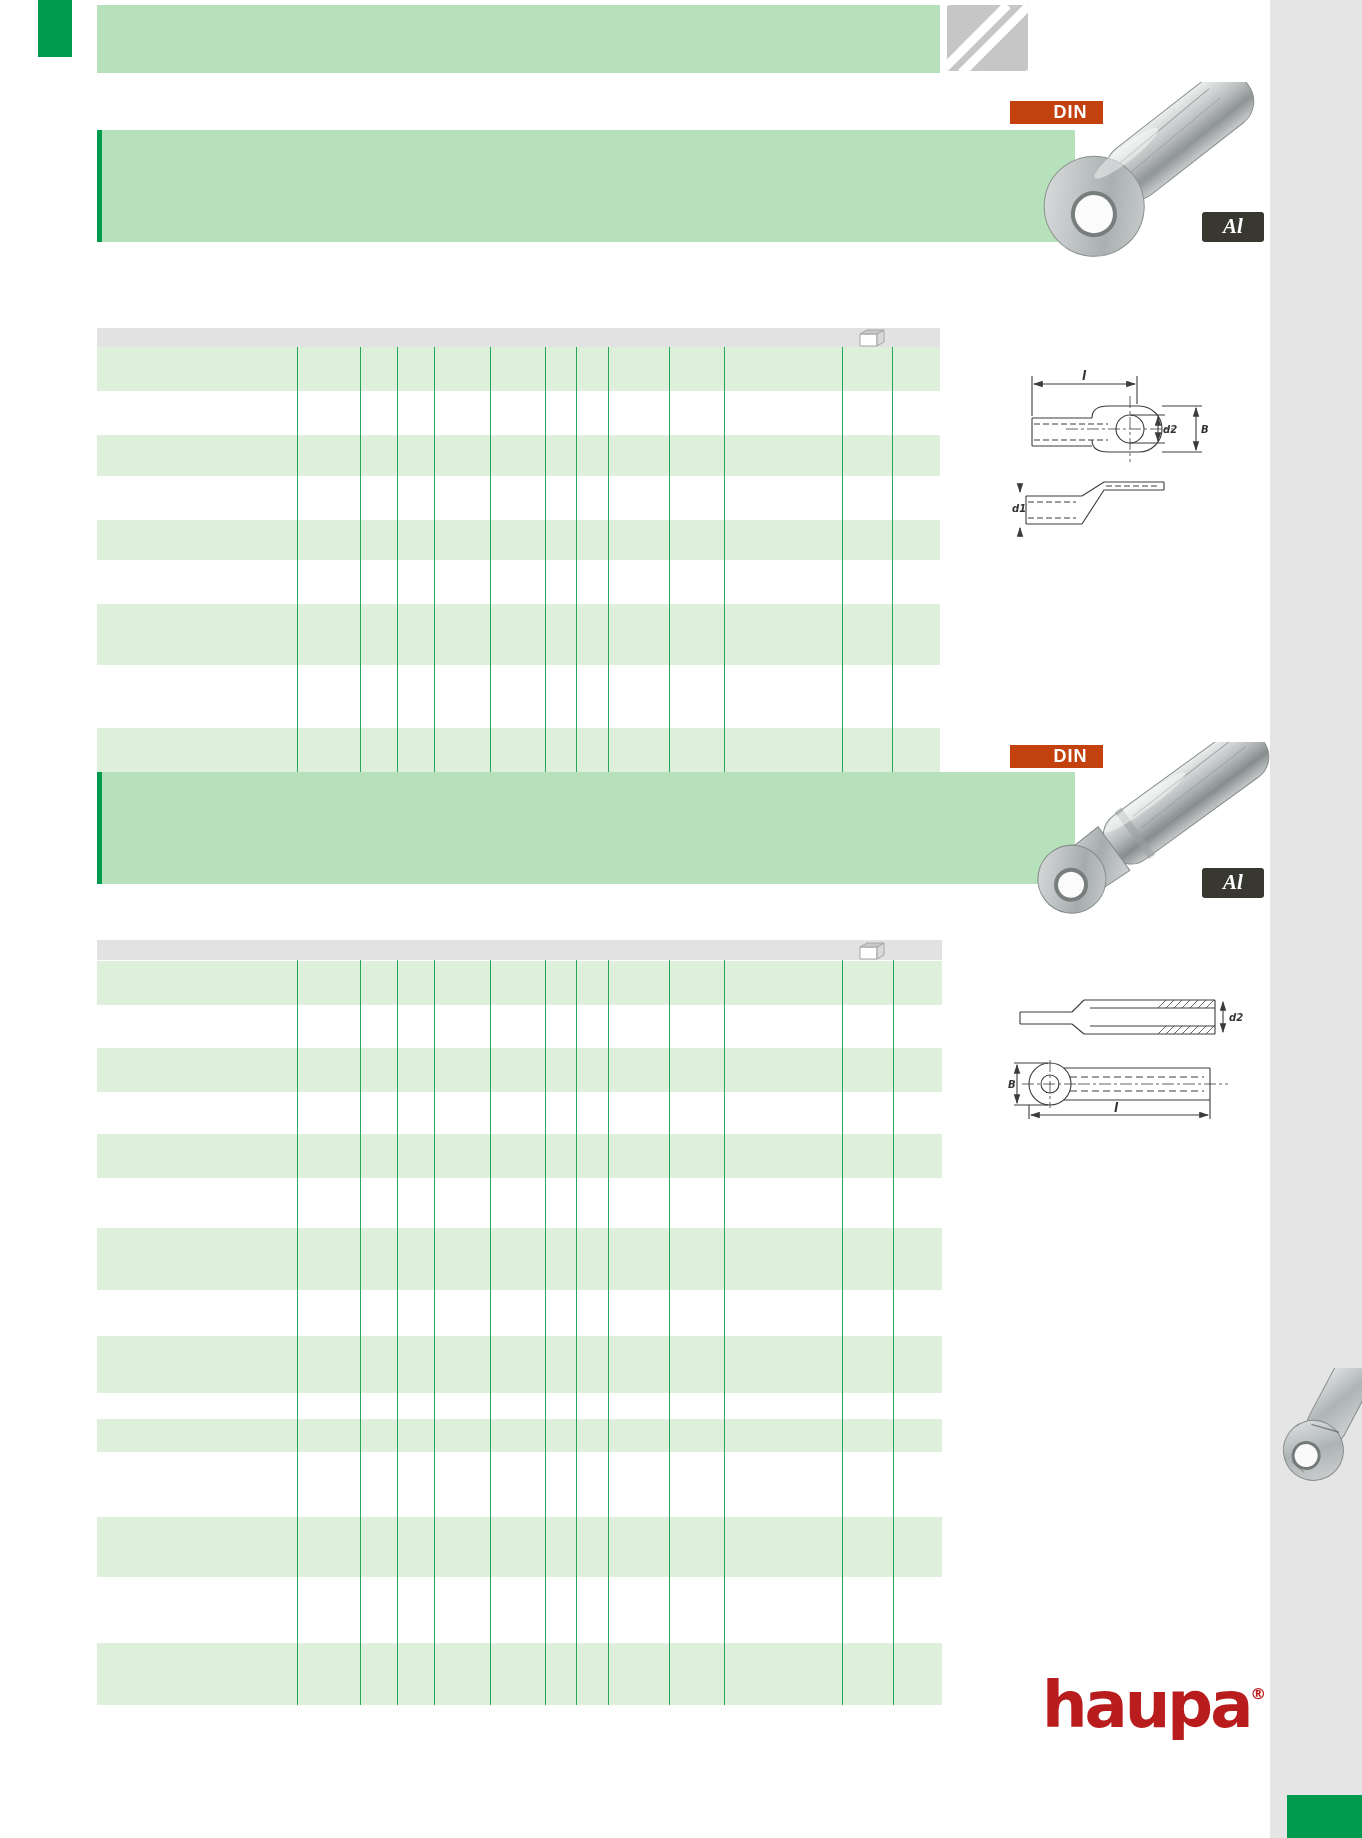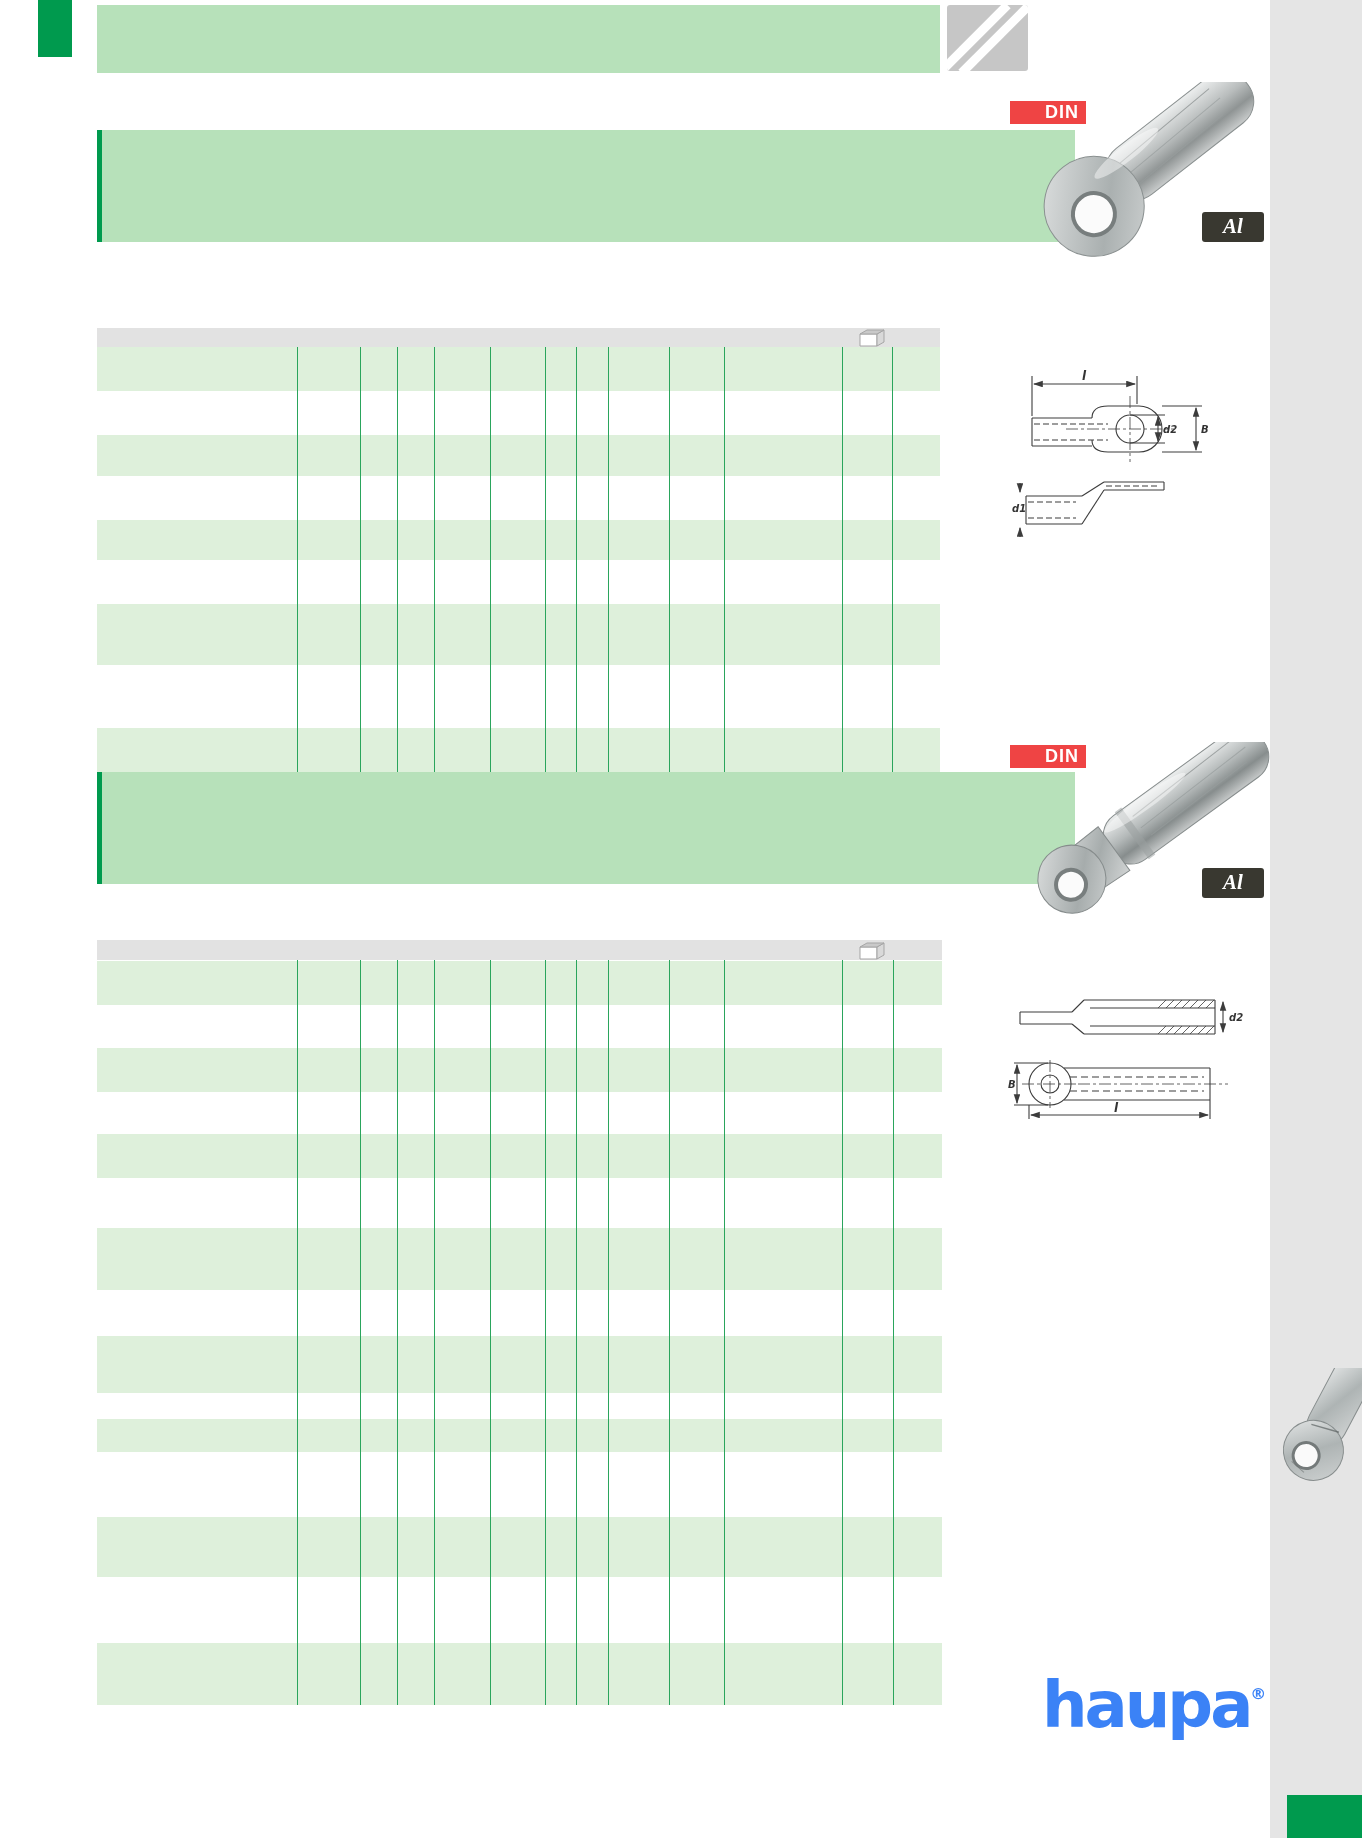--- a/index.html
+++ b/index.html
@@ -9,39 +9,39 @@
   
   .sidebar{left:1270px;top:0;width:92px;height:1838px;background:#e5e5e5;}
   
   .corner-tab{left:38px;top:0;width:34px;height:57px;background:#009a4e;}
   
   .head-band{left:97px;top:5px;width:843px;height:68px;background:#b7e1ba;}
   
   .slash-box{left:947px;top:5px;width:81px;height:66px;background:#c6c6c6;border-radius:3px;overflow:hidden;}
   .slash{position:absolute;width:9px;height:96px;background:#ffffff;transform:rotate(45deg);transform-origin:center;}
   
-  .din-badge{width:76px;height:23px;background:#ef4444;color:#ffffff;font-weight:bold;
+  .din-badge{width:93px;height:23px;background:#c2410c;color:#ffffff;font-weight:bold;
              font-size:18px;line-height:23px;text-align:center;padding-left:28px;box-sizing:border-box;
              letter-spacing:1px;}
   
   .section-band{left:97px;width:978px;height:112px;background:#b7e1ba;border-left:5px solid #009a4e;box-sizing:border-box;}
   
   .al-badge{width:62px;height:30px;background:#393830;border-radius:3px;color:#fff;
             font-family:Liberation Serif, serif;font-style:italic;font-weight:bold;font-size:21px;
             line-height:29px;text-align:center;}
   
   .spec-table{background:transparent;}
   .table-header-bar{position:absolute;left:0;top:0;width:100%;background:#e2e2e2;}
   .row-stripe{position:absolute;left:0;width:100%;background:#def0db;}
   .col-line{position:absolute;width:1px;background:#2aa55c;}
   .carton{position:absolute;width:27px;height:19px;}
   
   .drawing text{fill:#333;font-family:"DejaVu Sans",sans-serif;font-style:italic;font-weight:bold;}
   
-  .logo{left:1042px;top:1668px;width:240px;height:80px;color:#3b82f6;
+  .logo{left:1042px;top:1668px;width:240px;height:80px;color:#b91c1c;
         font-family:"DejaVu Sans",sans-serif;font-weight:bold;font-size:64px;letter-spacing:-3px;}
   .logo sup{font-size:16px;letter-spacing:0;vertical-align:28px;}
   
   .corner-block{left:1287px;top:1795px;width:75px;height:43px;background:#009a4e;}
 </style>
 </head>
 <body>
 
 <div id="page">
 

